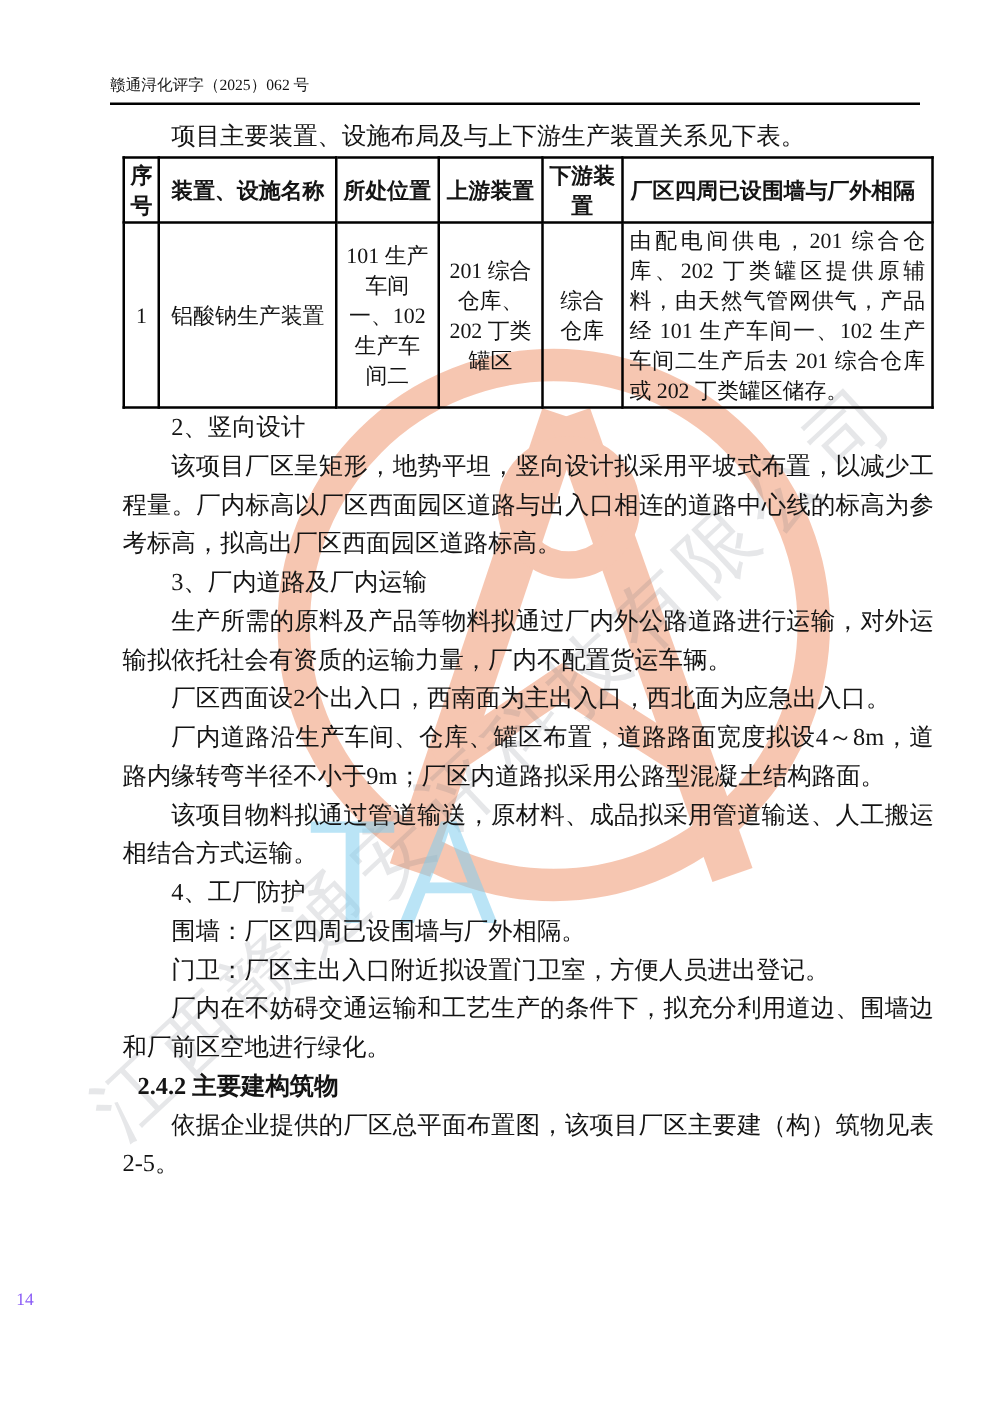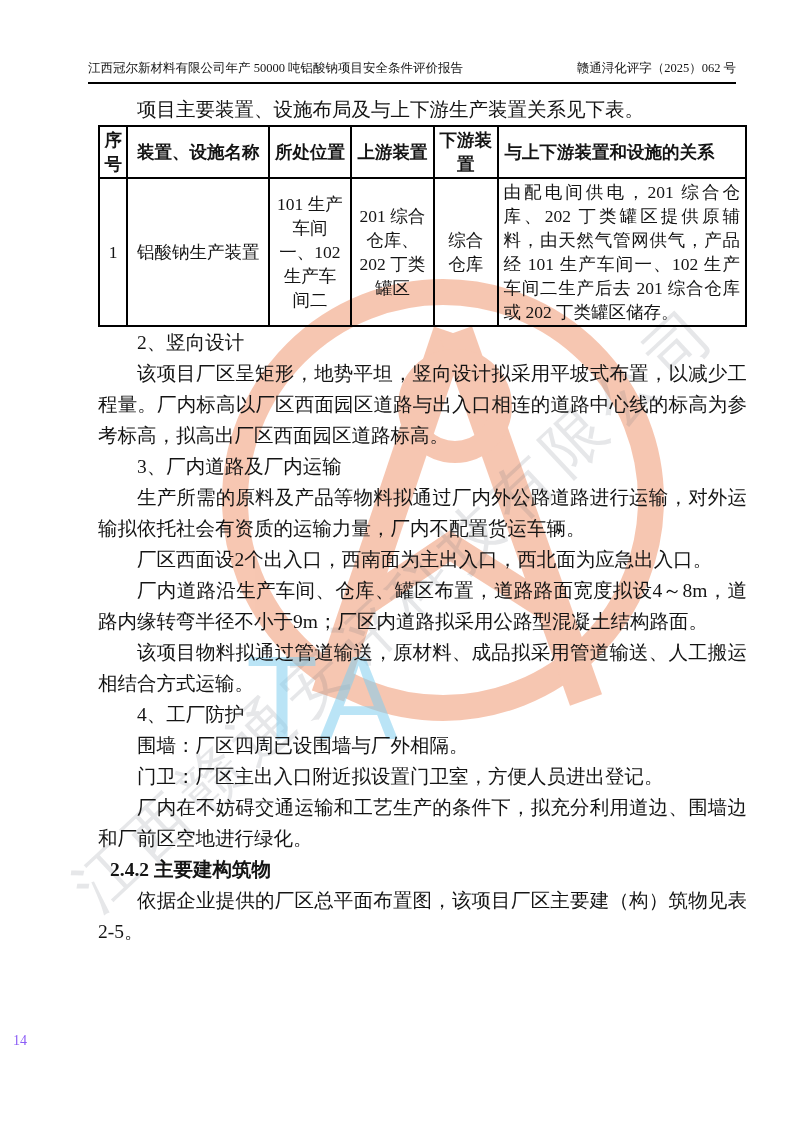--- a/index.html
+++ b/index.html
@@ -88,21 +88,20 @@
       <path d="M352,612 L450,546 L560,616" stroke-width="26"></path>
     </g>
   </svg>
   <div class="wm-diagonal">江西赣通安评科技有限公司</div>
   <div class="wm-ta">TA</div>
 </div>
 
 <div class="content">
 
   <div class="page-header">
-    <span>江西冠尔新材料有限公司年产 50000 吨铝酸钠项目安全条件评价报告</span>
     <span>赣通浔化评字（2025）062 号</span>
   </div>
 
   <div class="main">
 
     <p class="indent">项目主要装置、设施布局及与上下游生产装置关系见下表。</p>
 
 
     <table class="layout-table">
       <colgroup>
@@ -113,21 +112,21 @@
           <col style="width:9.8%">
           <col style="width:38.4%">
       </colgroup>
       <tbody>
           <tr>
         <th>序号</th>
         <th>装置、设施名称</th>
         <th>所处位置</th>
         <th>上游装置</th>
         <th>下游装置</th>
-        <th class="th-relation">与上下游装置和设施的关系</th>
+        <th class="th-relation">厂区四周已设围墙与厂外相隔</th>
       </tr>
       <tr class="data-row">
         <td>1</td>
         <td>铝酸钠生产装置</td>
         <td>101 生产车间一、102 生产车间二</td>
         <td>201 综合仓库、202 丁类罐区</td>
         <td>综合仓库</td>
         <td class="td-relation">由配电间供电，201 综合仓库、202 丁类罐区提供原辅料，由天然气管网供气，产品经 101 生产车间一、102 生产车间二生产后去 201 综合仓库或 202 丁类罐区储存。</td>
       </tr>
     </tbody>

